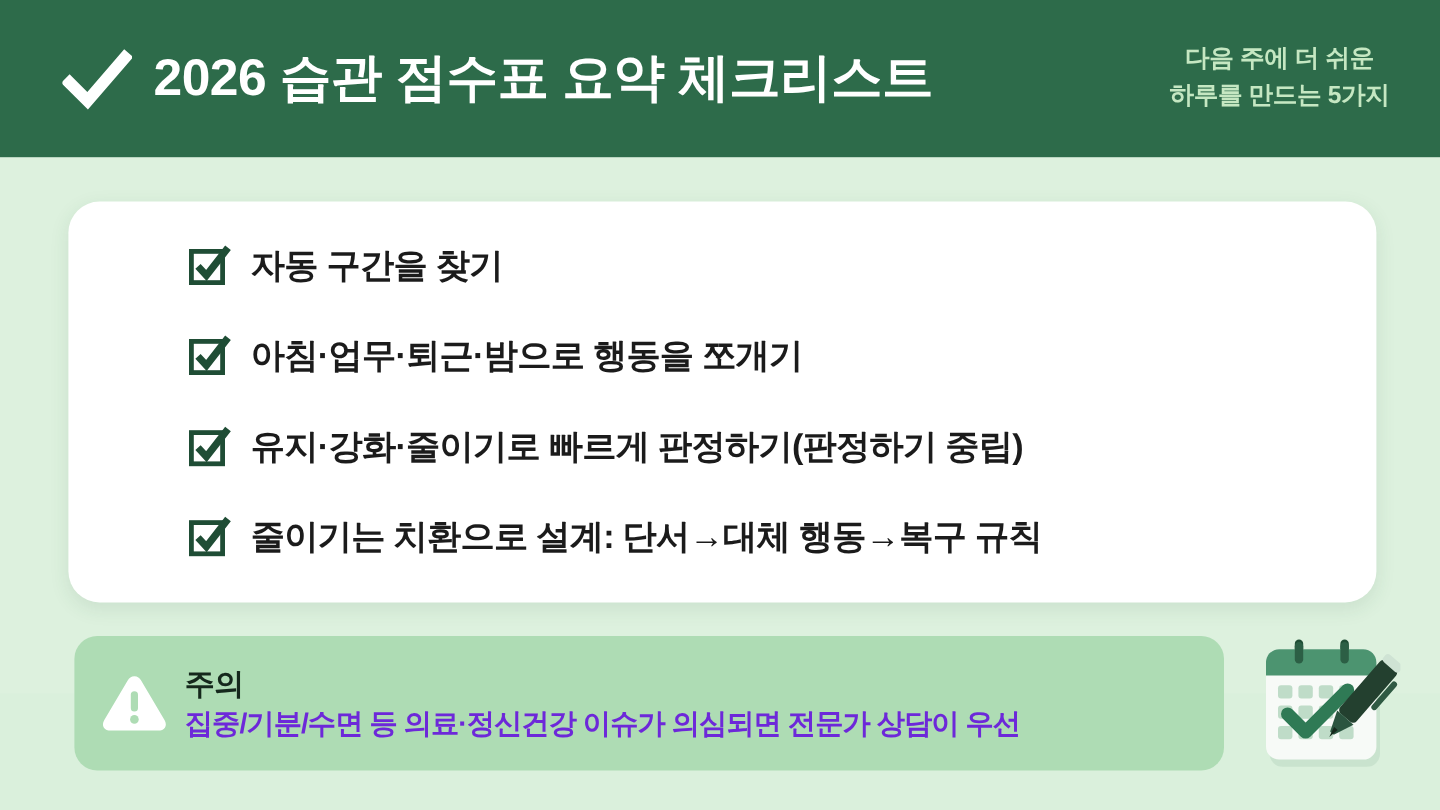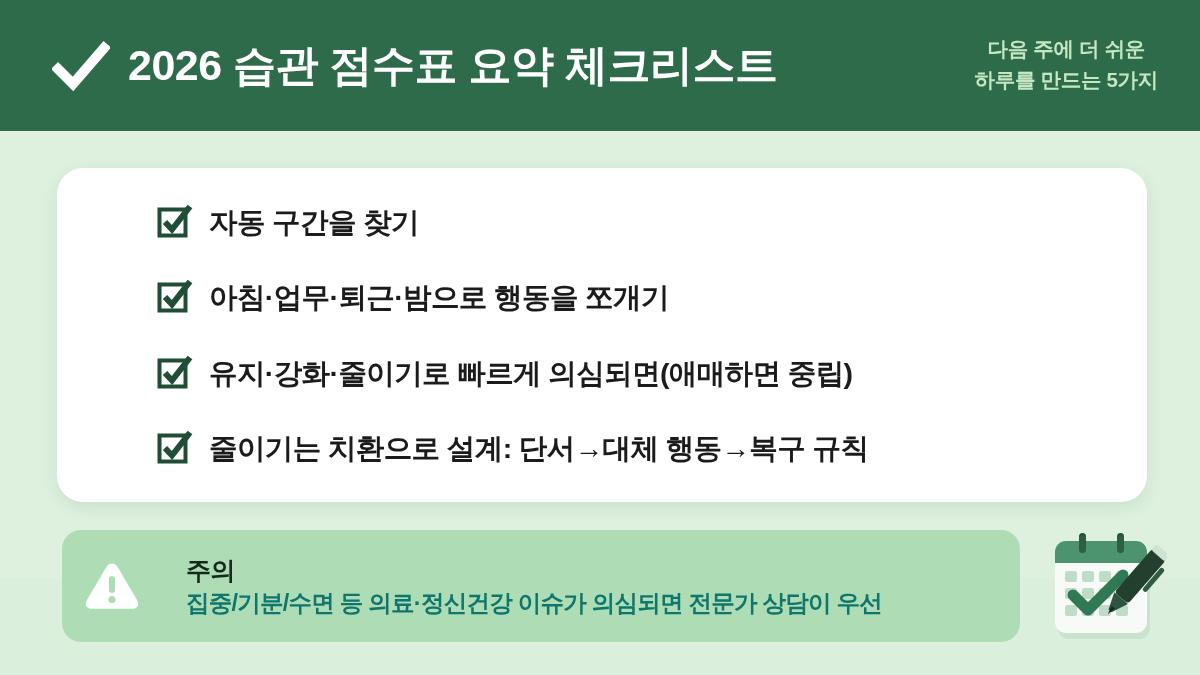--- a/index.html
+++ b/index.html
@@ -129,33 +129,32 @@
   .warn-icon {
     width: 56px;
     height: 52px;
     flex: 0 0 auto;
     margin-right: 14px;
   }
   .warn-icon svg { display: block; }
   #note-text {
     flex: 1 1 auto;
     min-width: 0;
-    margin-left: 32px;
   }
   #note-title {
     color: #15281c;
     font-size: 25px;
     font-weight: bold;
     letter-spacing: -0.5px;
     line-height: 1.2;
     margin-bottom: 4px;
     white-space: nowrap;
   }
   #note-body {
-    color: #0f766e;
+    color: #6d28d9;
     font-size: 23.5px;
     font-weight: bold;
     letter-spacing: -0.75px;
     line-height: 1.2;
     white-space: nowrap;
   }
 
   
   #calendar-illustration {
     position: absolute;
@@ -209,21 +208,21 @@
         <span class="check-label">아침·업무·퇴근·밤으로 행동을 쪼개기</span>
       </div>
 
       <div class="check-row">
         <span class="check-box">
           <svg viewBox="0 0 34 34" width="34" height="34" aria-hidden="true">
             <rect x="2.5" y="5.5" width="26" height="26" fill="none" stroke="#1f4d35" stroke-width="4"></rect>
             <path d="M8 18 L15 25.5 L33 2.5" fill="none" stroke="#1f4d35" stroke-width="6" stroke-linecap="butt" stroke-linejoin="miter"></path>
           </svg>
         </span>
-        <span class="check-label">유지·강화·줄이기로 빠르게 의심되면(애매하면 중립)</span>
+        <span class="check-label">유지·강화·줄이기로 빠르게 판정하기(판정하기 중립)</span>
       </div>
 
       <div class="check-row">
         <span class="check-box">
           <svg viewBox="0 0 34 34" width="34" height="34" aria-hidden="true">
             <rect x="2.5" y="5.5" width="26" height="26" fill="none" stroke="#1f4d35" stroke-width="4"></rect>
             <path d="M8 18 L15 25.5 L33 2.5" fill="none" stroke="#1f4d35" stroke-width="6" stroke-linecap="butt" stroke-linejoin="miter"></path>
           </svg>
         </span>
         <span class="check-label">줄이기는 치환으로 설계: 단서→대체 행동→복구 규칙</span>

